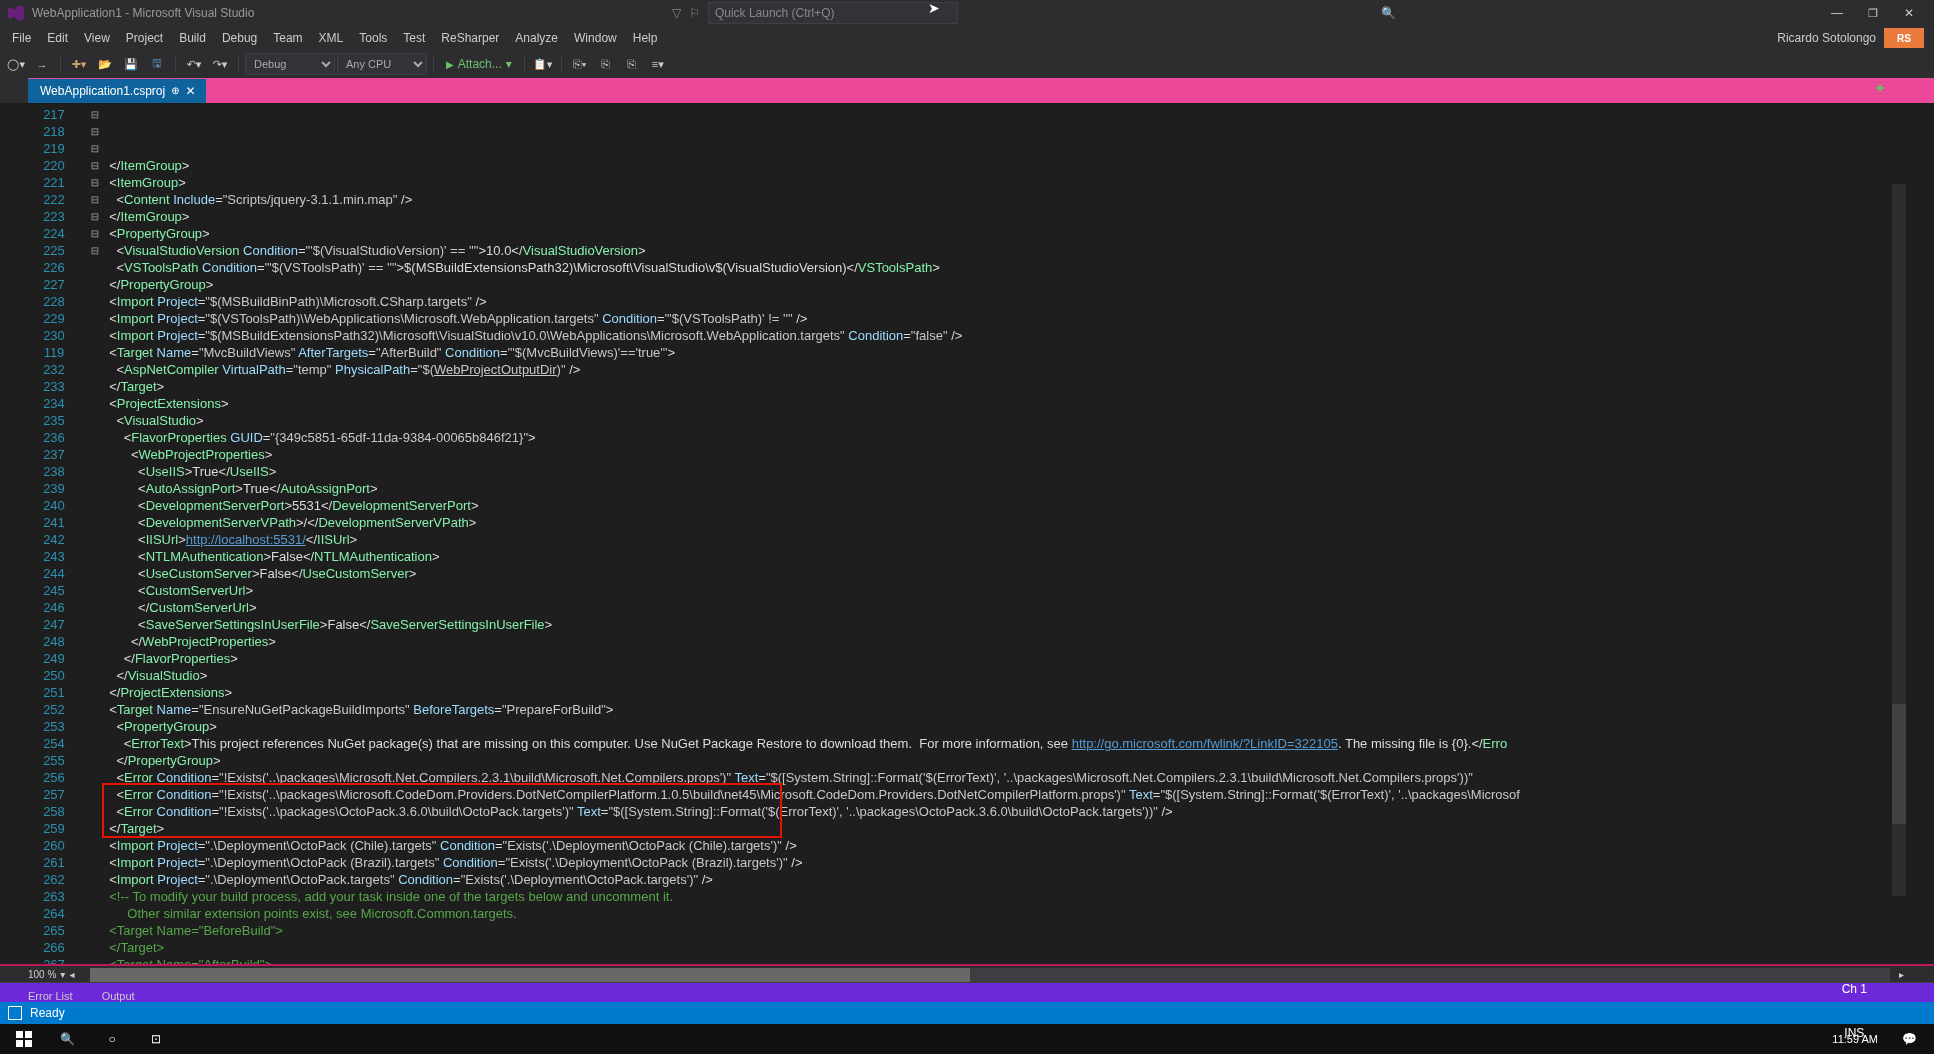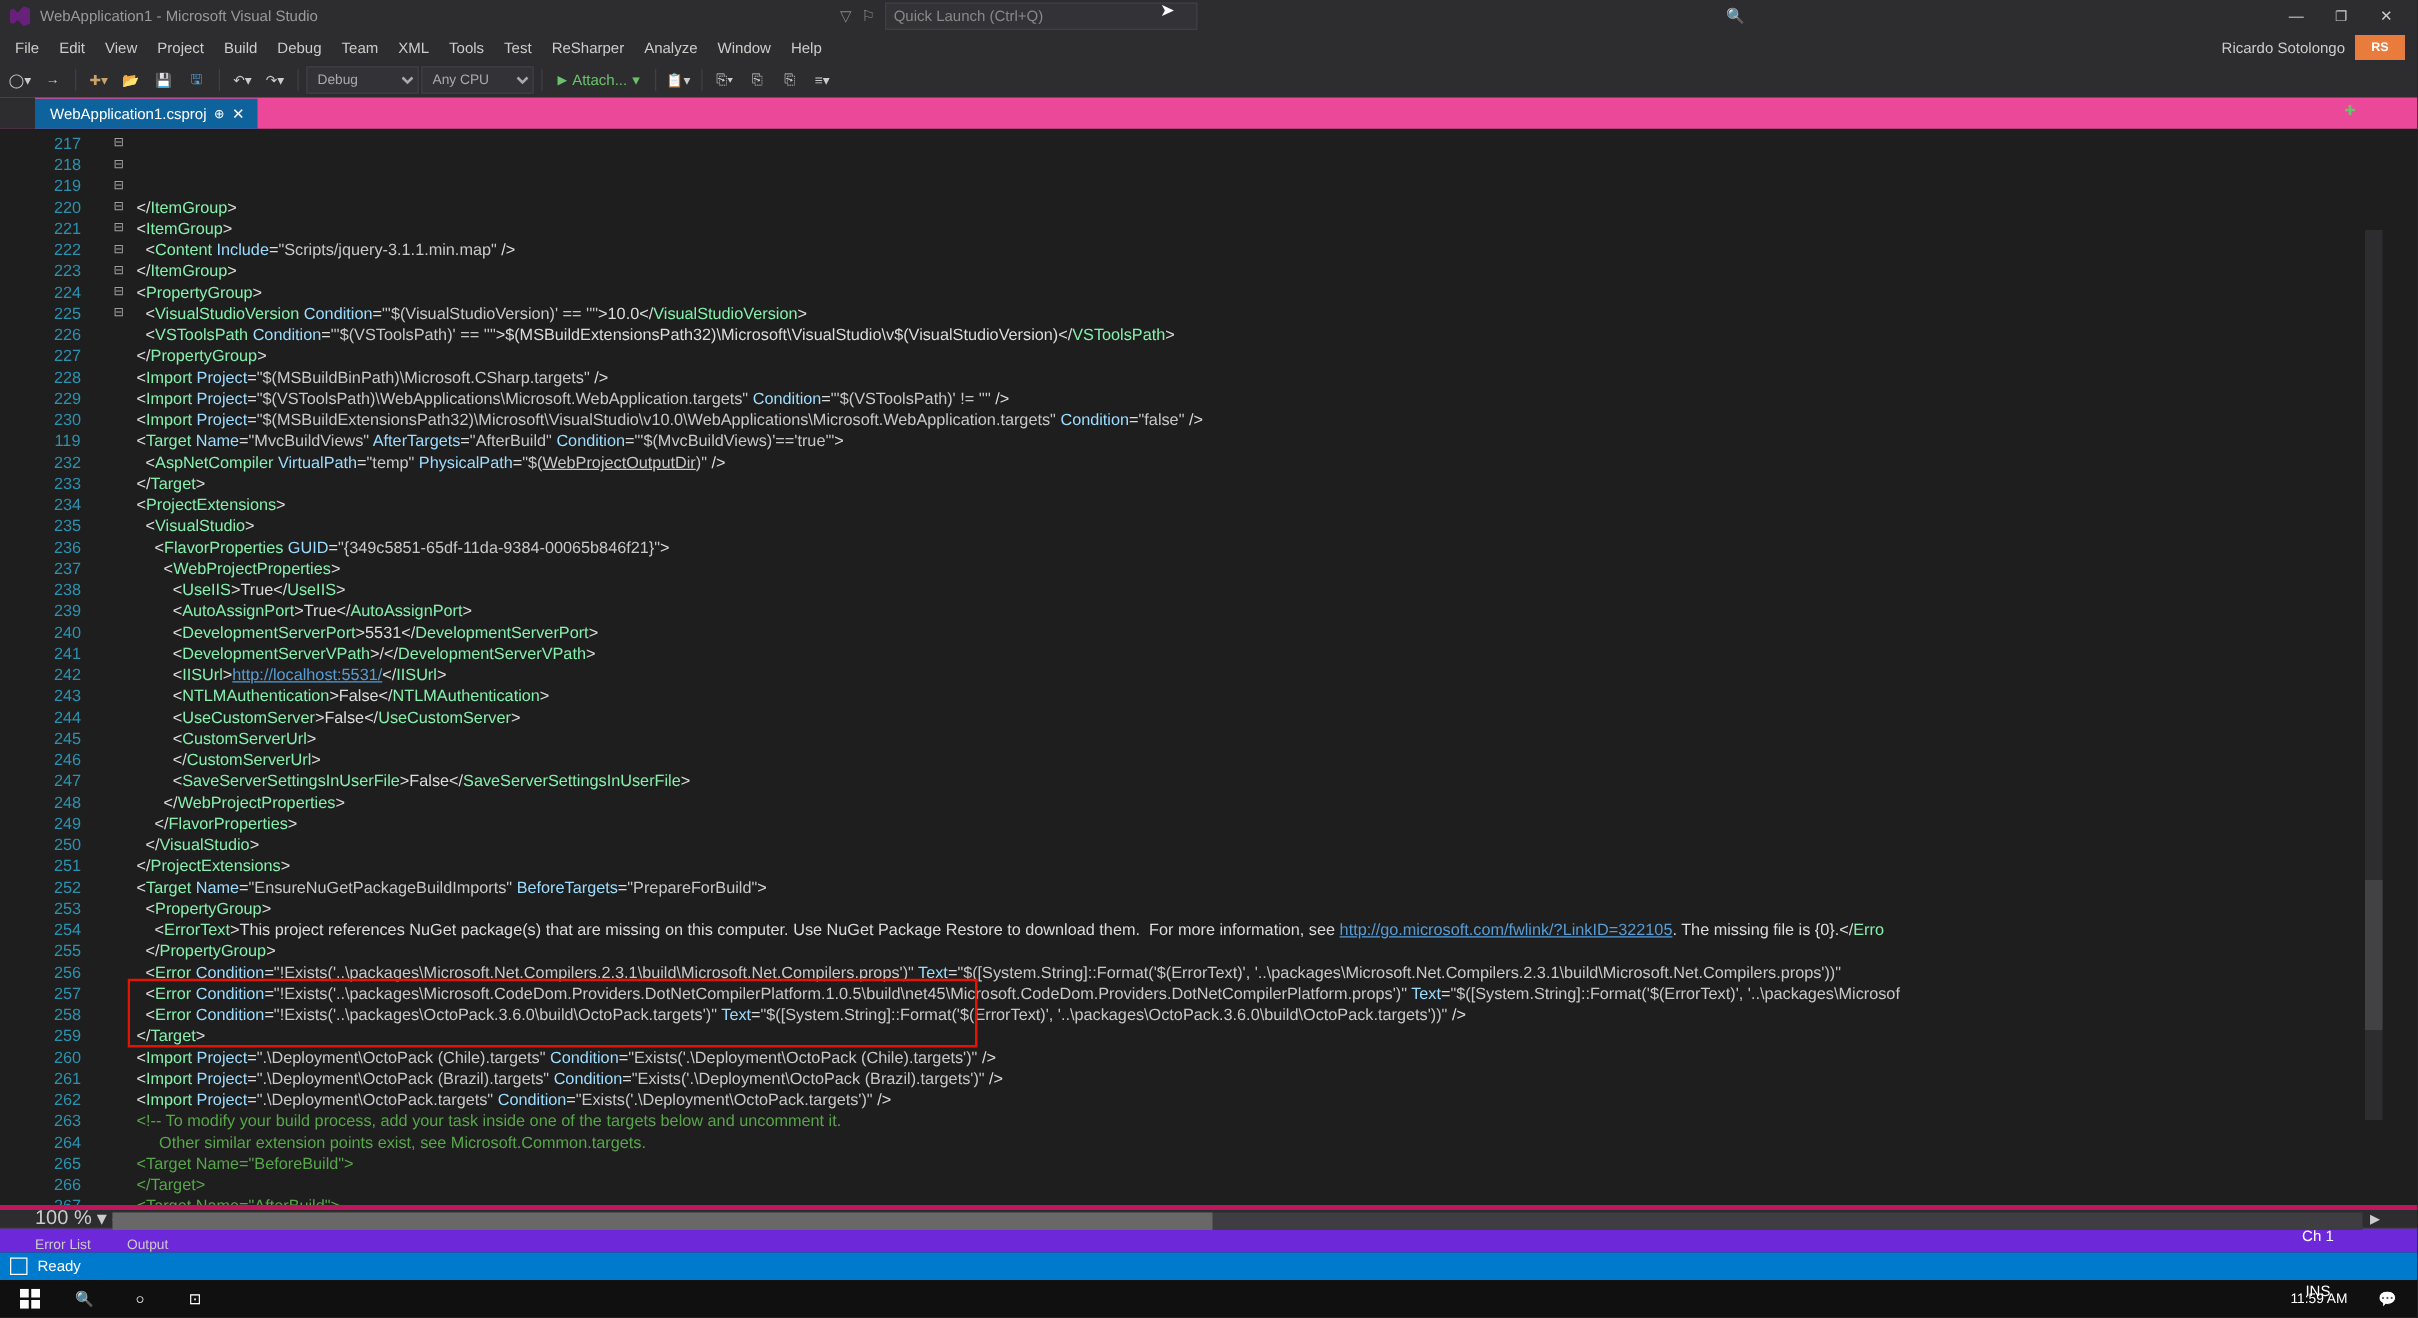--- a/index.html
+++ b/index.html
@@ -42,21 +42,21 @@
 .t-el { color:#86efac; }
 .t-attr { color:#9cdcfe; }
 .t-str { color:#c8c8c8; }
 .t-cmt { color:#57a64a; }
 .t-link { color:#569cd6; text-decoration:underline; }
 .hl-box { position:absolute; border:2px solid #e51400; pointer-events:none; }
 .minimap { position:absolute; right:28px; top:80px; width:14px; bottom:68px; background:#2d2d30; }
 .minimap .thumb { position:absolute; right:0; width:14px; height:120px; top:520px; background:#424245; }
 .output-tabs { height:20px; background:#6d28d9; display:flex; align-items:flex-end; padding-left:28px; gap:29px; border-top:1px solid #3f3f46; }
 .output-tabs span { color:#ccc; font-size:11px; }
-.zoom-row { height:18px; background:#2d2d30; display:flex; align-items:center; padding-left:28px; color:#ccc; font-size:16px; border-top:4px solid #be185d; position:relative; }
+.zoom-row { height:18px; background:#2d2d30; display:flex; align-items:center; padding-left:28px; color:#ccc; font-size:10px; border-top:2px solid #be185d; position:relative; }
 .zoom-row .hscroll { position:absolute; left:90px; right:44px; top:2px; height:14px; background:#3e3e42; }
 .zoom-row .hscroll .ht { position:absolute; left:0; width:880px; height:100%; background:#686868; }
 .statusbar { height:22px; background:#007acc; color:#fff; display:flex; align-items:center; padding:0 8px; font-size:12px; }
 .statusbar .left { display:flex; align-items:center; gap:8px; }
 .statusbar .right { margin-left:auto; display:flex; align-items:center; gap:30px;flex-direction:column; }
 .statusbar .sq { width:14px; height:14px; border:1px solid #fff; }
 .statusbar .addsc { background:#0e639c; padding:2px 8px; font-size:11px; display:flex; align-items:center; gap:4px; }
 .statusbar .bell { font-size:14px; color:#e8b14c; }
 .taskbar { height:30px; background:#101010; display:flex; align-items:center; padding:0 4px; gap:4px; }
 .taskbar .tbicon { width:40px; height:28px; display:flex; align-items:center; justify-content:center; }

